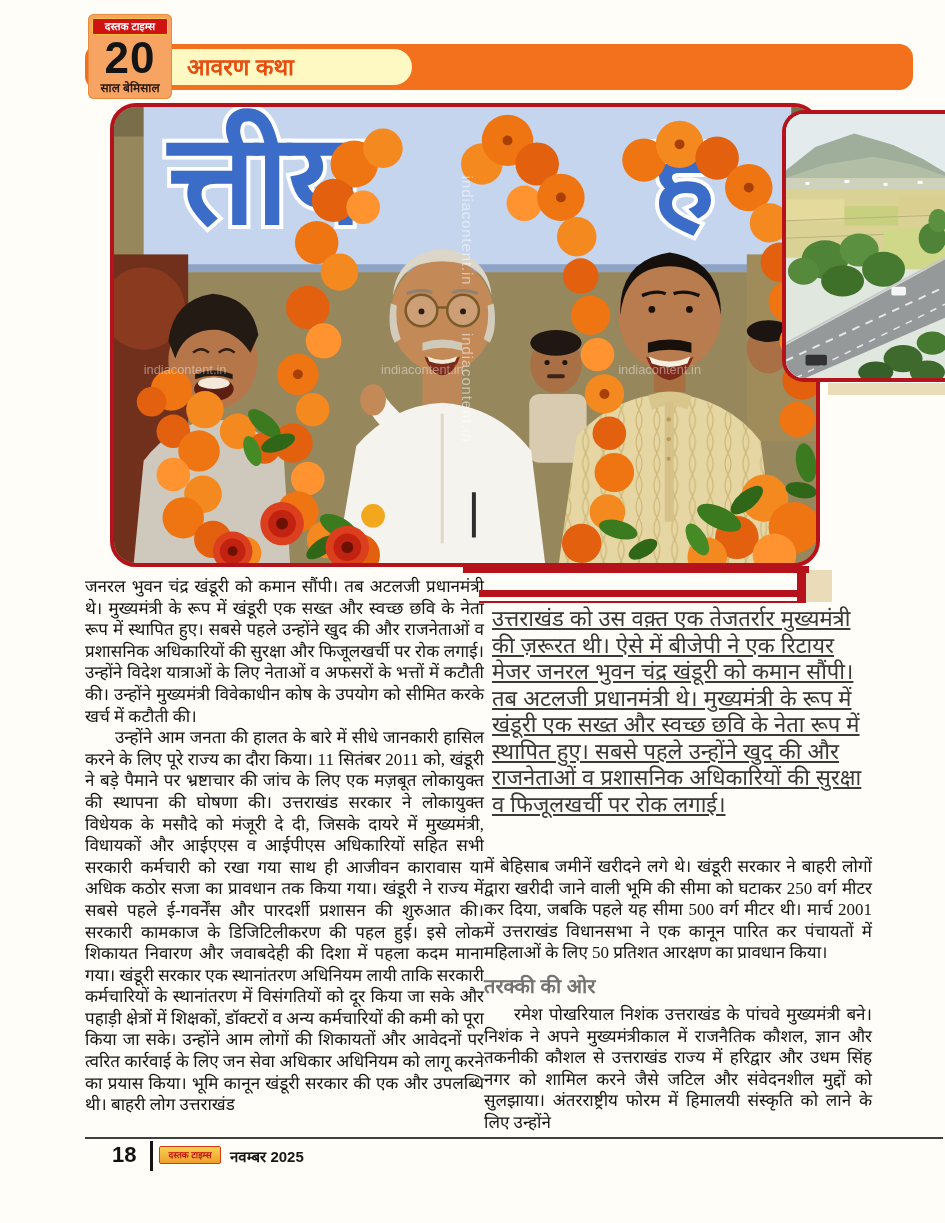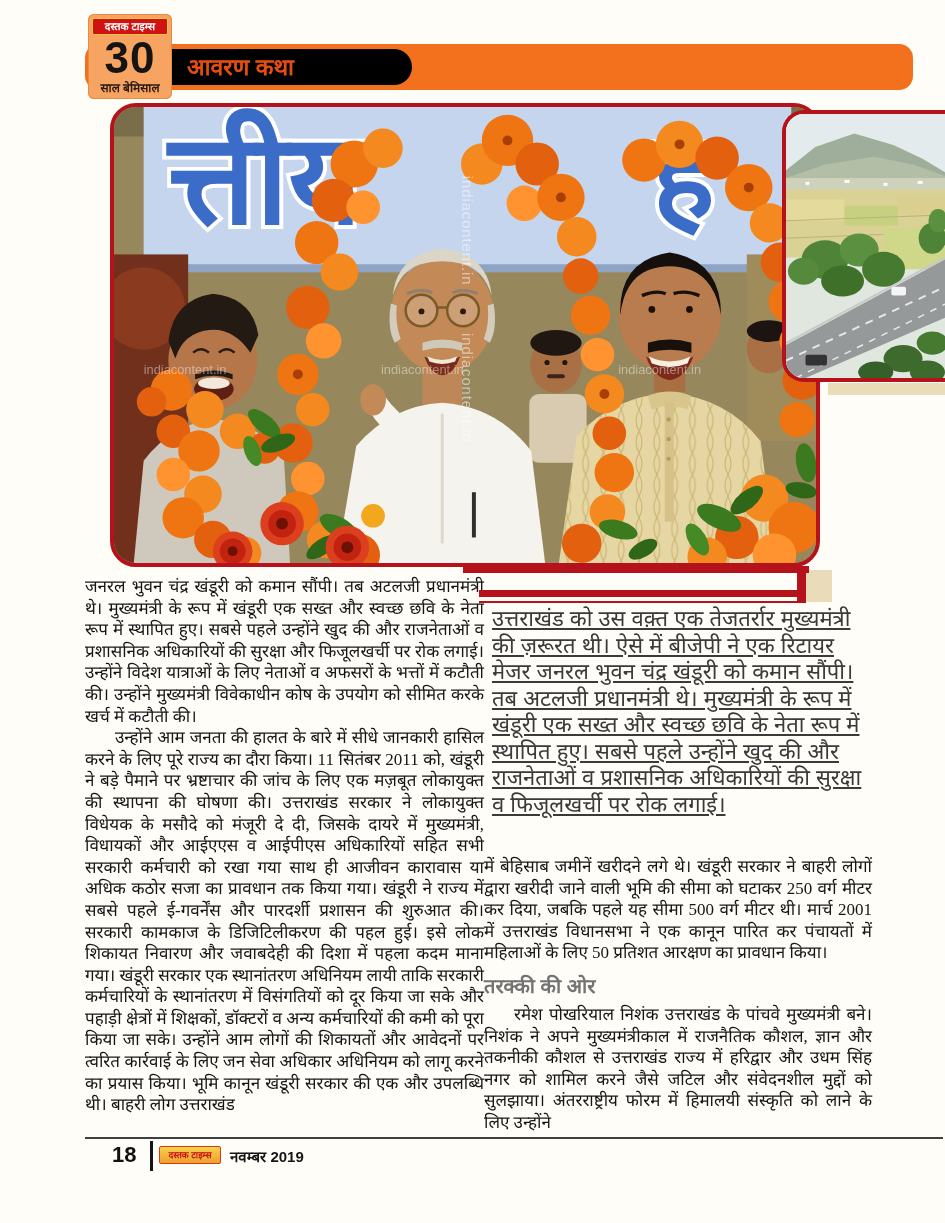--- a/index.html
+++ b/index.html
@@ -8,21 +8,21 @@
     position:relative; width:945px; height:1223px; margin:0 auto;
     background:#fffdf8; overflow:hidden;
     font-family:"Liberation Serif", serif;
   }
   .abs { position:absolute; }
 
   
   .ribbon { left:85px; top:44px; width:828px; height:46px;
     background:#f3701d; border-radius:14px; z-index:1; }
   .ribbon-pill { left:135px; top:49px; width:277px; height:36px;
-    background:#000000; border-radius:18px; z-index:2; }
+    background:#fef9c3; border-radius:18px; z-index:2; }
   .ribbon-label { display:block; padding-left:52px; line-height:37px;
     font:bold 23px/37px "Liberation Sans", sans-serif; color:#e84d10; }
   .masthead { left:88px; top:14px; width:84px; height:85px;
     background:#f7a361; border-radius:6px; z-index:5; padding:4px 4px 0 4px;
     box-shadow:0 0 0 1px #e98b3e inset; }
   .masthead-brand { background:#ce1312; color:#fff; text-align:center;
     font:bold 10.5px/15px "Liberation Sans", sans-serif;
     border:1px solid #f2c43f; border-radius:2px; }
   .masthead-years { text-align:center; font:bold 44px/46px "Liberation Sans", sans-serif;
     color:#141414; letter-spacing:1px; }
@@ -75,21 +75,21 @@
 
   <div class="abs ribbon">
     
   </div>
   <div class="abs ribbon-pill">
     <span class="ribbon-label">आवरण कथा</span>
   </div>
 
   <div class="abs masthead">
     <div class="masthead-brand">दस्तक टाइम्स</div>
-    <div class="masthead-years">30</div>
+    <div class="masthead-years">20</div>
     <div class="masthead-tagline">साल बेमिसाल</div>
   </div>
 
   <div class="abs main-photo">
     <svg viewBox="0 0 710 464" preserveAspectRatio="none">
 
       <rect width="710" height="464" fill="#97875c"></rect>
       <rect width="710" height="30" fill="#7a6d49"></rect>
       <g>
         <rect x="30" y="0" width="655" height="168" fill="#c5d5ee"></rect>
@@ -341,15 +341,15 @@
   <div class="abs col-right body-text">
     <p>में बेहिसाब जमीनें खरीदने लगे थे। खंडूरी सरकार ने बाहरी लोगों द्वारा खरीदी जाने वाली भूमि की सीमा को घटाकर 250 वर्ग मीटर कर दिया, जबकि पहले यह सीमा 500 वर्ग मीटर थी। मार्च 2001 में उत्तराखंड विधानसभा ने एक कानून पारित कर पंचायतों में महिलाओं के लिए 50 प्रतिशत आरक्षण का प्रावधान किया।</p>
     <h3 class="section-heading">तरक्की की ओर</h3>
     <p class="indent">रमेश पोखरियाल निशंक उत्तराखंड के पांचवे मुख्यमंत्री बने। निशंक ने अपने मुख्यमंत्रीकाल में राजनैतिक कौशल, ज्ञान और तकनीकी कौशल से उत्तराखंड राज्य में हरिद्वार और उधम सिंह नगर को शामिल करने जैसे जटिल और संवेदनशील मुद्दों को सुलझाया। अंतरराष्ट्रीय फोरम में हिमालयी संस्कृति को लाने के लिए उन्होंने</p>
   </div>
 
   <div class="abs footer-rule"></div>
   <div class="abs f-num">18</div>
   <div class="abs f-bar"></div>
   <div class="abs f-logo">दस्तक टाइम्स</div>
-  <div class="abs f-issue">नवम्बर 2019</div>
+  <div class="abs f-issue">नवम्बर 2025</div>
 
 </div>
 
 </body></html>

